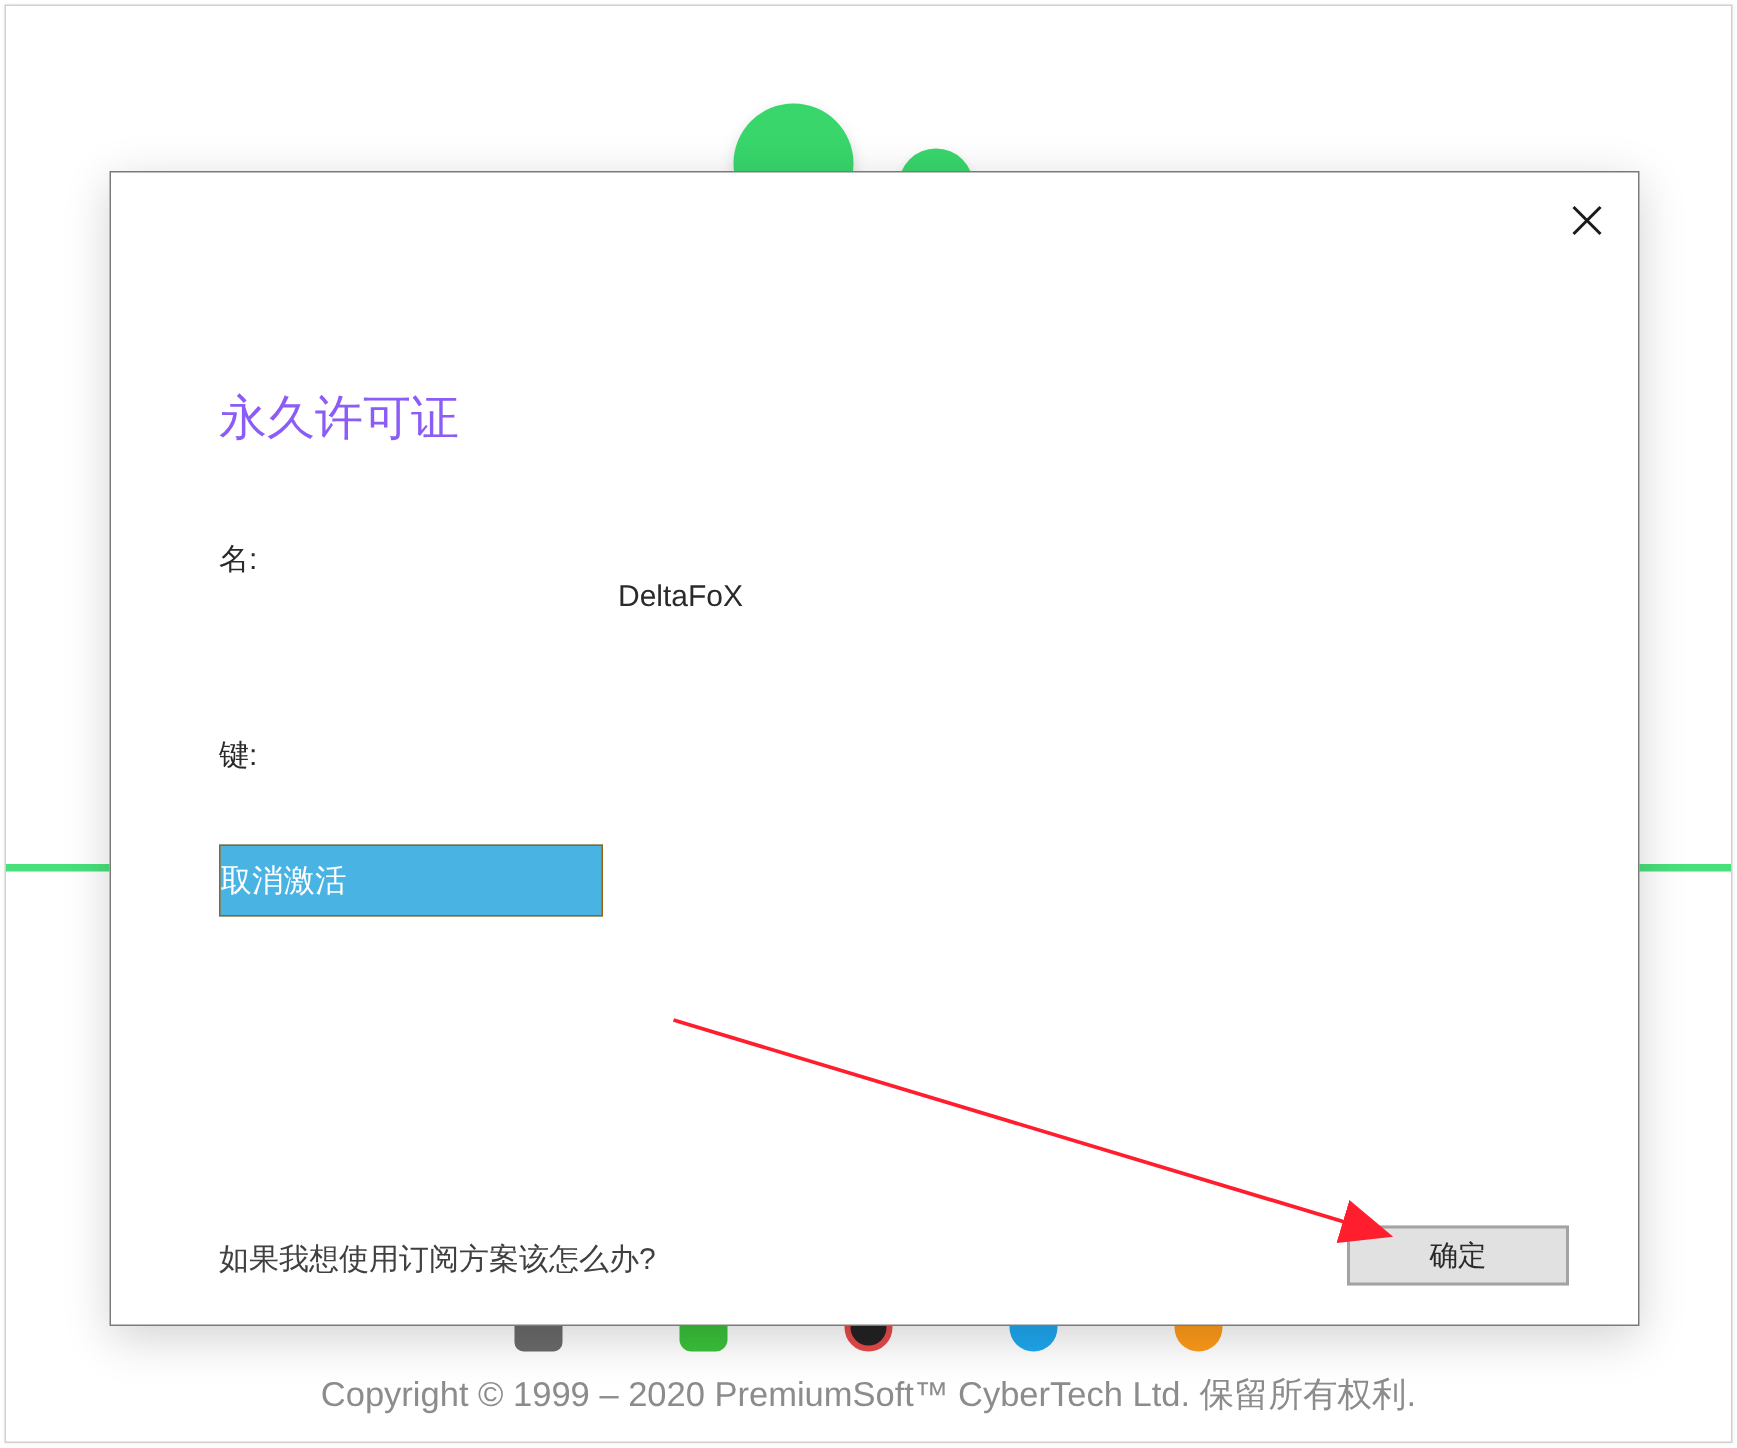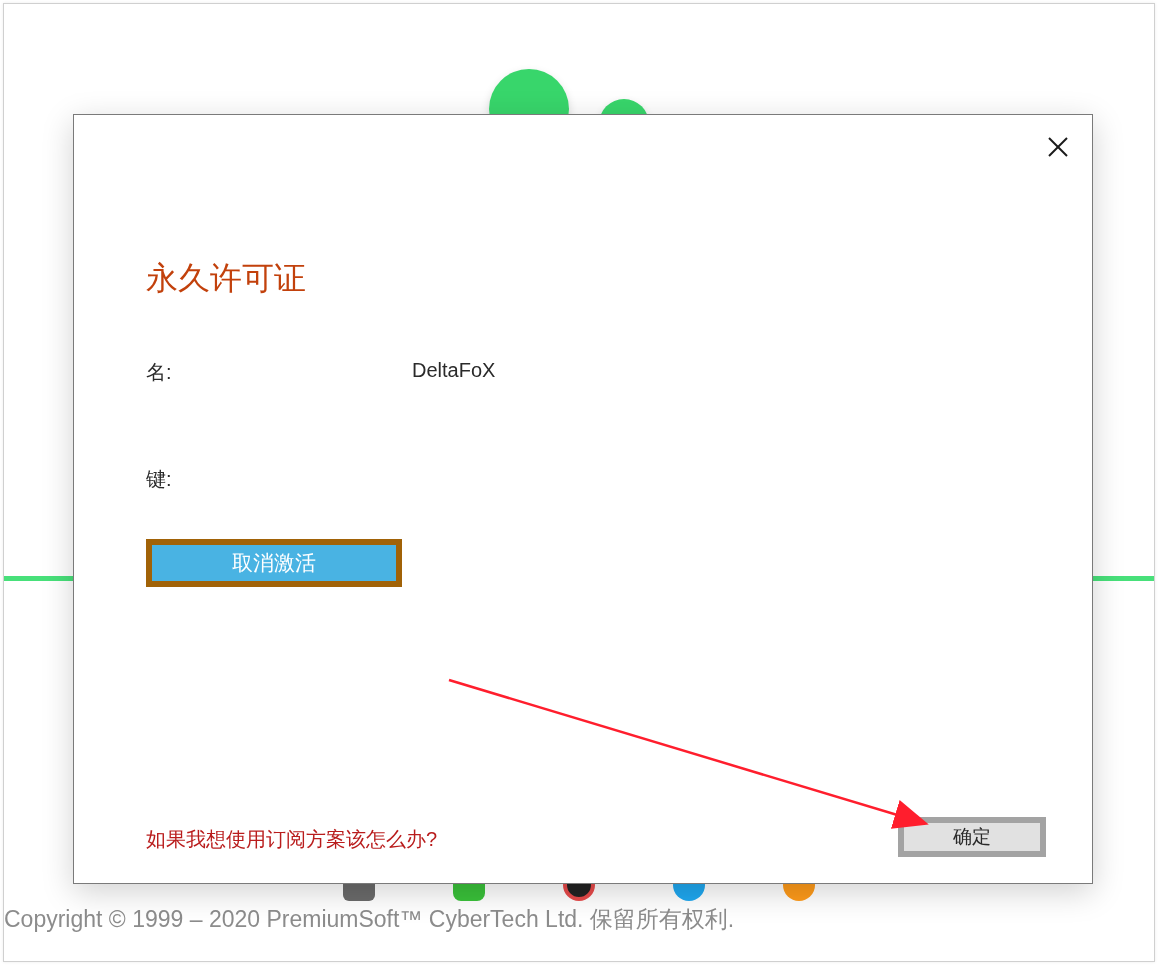--- a/index.html
+++ b/index.html
@@ -76,24 +76,24 @@
       border-radius: 6px;
     }
     .bg-icon.grey { background: #6b6b6b; }
     .bg-icon.green { background: #3ac23a; border-radius: 8px; }
     .bg-icon.circle { border-radius: 50%; }
     .bg-icon.dark { background: #232323; border: 4px solid #e84a4a; }
     .bg-icon.blue { background: #1fa8f0; }
     .bg-icon.orange { background: #ff9b1a; }
     .copyright {
       position: absolute;
-      bottom: 26px;
+      bottom: 16px;
       left: 0;
       width: 100%;
-      text-align: left;
+      text-align: center;
       color: #8c8c8c;
       font-size: 23px;
     }
     
     .dialog {
       position: absolute;
       top: 110px;
       left: 69px;
       width: 1020px;
       height: 770px;
@@ -115,68 +115,69 @@
       border: none;
     }
     .dialog-close svg { display: block; }
     .dialog-content {
       position: absolute;
       top: 142px;
       left: 72px;
       right: 72px;
     }
     .dialog-title {
-      color: #c2410c;
+      color: #8b5cf6;
       font-size: 32px;
       font-weight: 400;
       margin-bottom: 58px;
       font-family: Liberation Serif, serif;
     }
     .info-row {
       display: flex;
       margin-bottom: 40px;
       font-size: 20px;
       color: #2a2a2a;
     }
     .info-label {
       width: 266px;
     }
     .info-value {
       flex: 1;
+      margin-top: 28px;
     }
     .deactivate-btn {
       margin-top: 46px;
       width: 256px;
       height: 48px;
       background: #49b3e3;
       color: #ffffff;
       font-size: 21px;
-      border: 6px solid #a16207;
+      border: 1px solid #a16207;
       cursor: pointer;
       display: flex;
       align-items: center;
-      justify-content: center;
+      justify-content: flex-start;
     }
     .subscription-link {
       position: absolute;
       bottom: 30px;
       left: 72px;
-      color: #b91c1c;
+      color: #404040;
       font-size: 20px;
       cursor: pointer;
       text-decoration: none;
     }
     .ok-btn {
       position: absolute;
       bottom: 26px;
       right: 46px;
       width: 148px;
       height: 40px;
       background: #e1e1e1;
-      border: 6px solid #a3a3a3;
+      border: 2px solid #a3a3a3;
       color: #2a2a2a;
       font-size: 19px;
       cursor: pointer;
       display: flex;
       align-items: center;
       justify-content: center;
     }
     
     .red-arrow {
       position: absolute;

